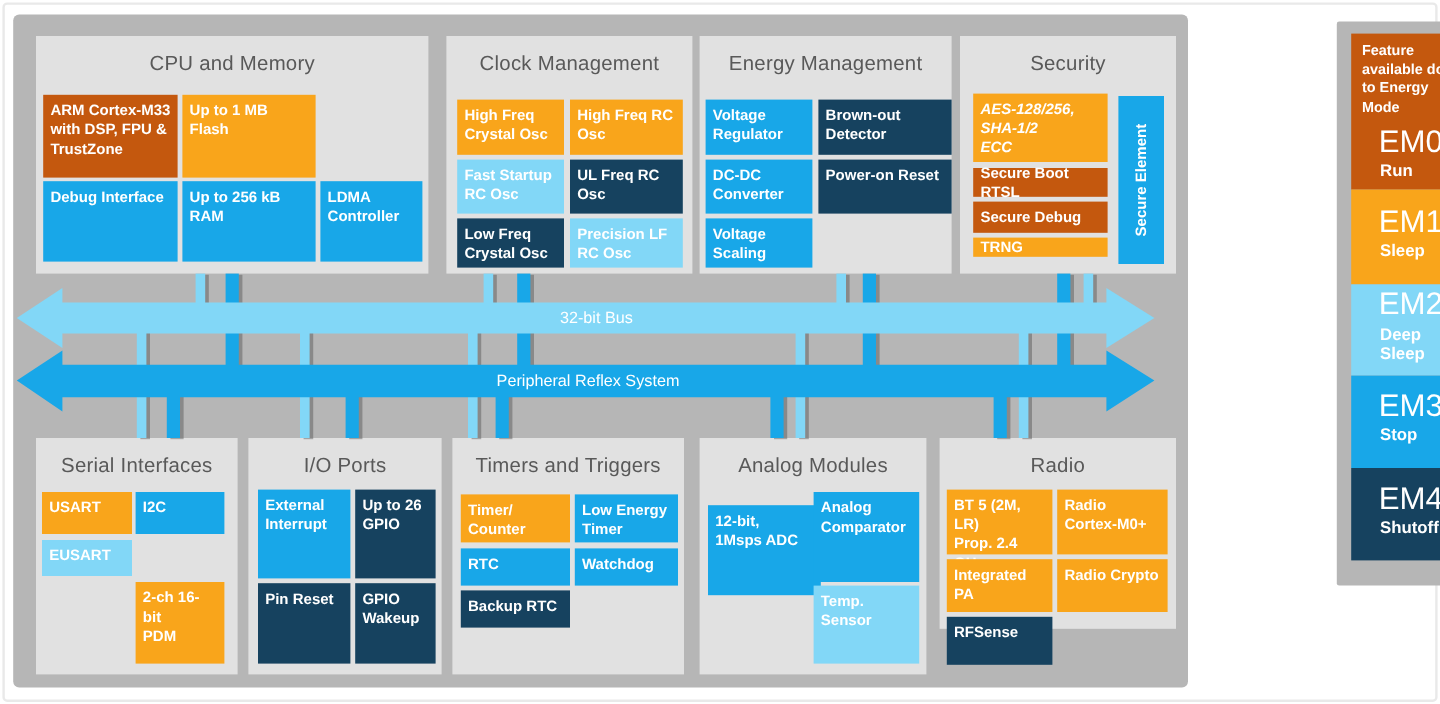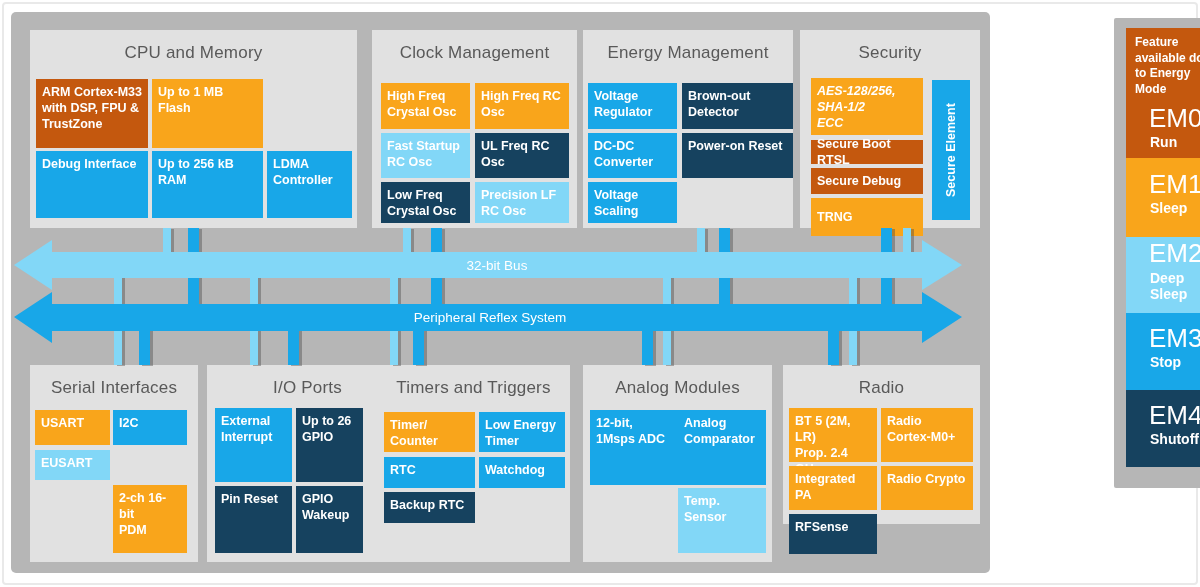--- a/index.html
+++ b/index.html
@@ -24,21 +24,21 @@
   .navy{background:#16425F;}
   .vertical{writing-mode:vertical-rl;transform:rotate(180deg);
             display:flex;align-items:center;justify-content:center;
             text-align:center;padding:4px 0;}
   
   .b-cpu{left:30px;top:30px;width:327px;height:198px;}
   .b-clock{left:372px;top:30px;width:205px;height:198px;}
   .b-energy{left:583px;top:30px;width:210px;height:198px;}
   .b-security{left:800px;top:30px;width:180px;height:198px;}
   .b-serial{left:30px;top:365px;width:168px;height:197px;}
-  .b-io{left:207px;top:365px;width:161px;height:197px;padding-left:40px;}
+  .b-io{left:207px;top:365px;width:161px;height:197px;}
   .b-timers{left:377px;top:365px;width:193px;height:197px;}
   .b-analog{left:583px;top:365px;width:189px;height:197px;}
   .b-radio{left:783px;top:365px;width:197px;height:159px;}
   
   .t-arm{left:6px;top:49px;width:112px;height:69px;}
   .t-flash{left:122px;top:49px;width:111px;height:69px;}
   .t-debug{left:6px;top:121px;width:112px;height:67px;}
   .t-ram{left:122px;top:121px;width:111px;height:67px;}
   .t-ldma{left:237px;top:121px;width:85px;height:67px;}
   
@@ -51,40 +51,40 @@
   
   .t-vreg{left:5px;top:53px;width:89px;height:46px;}
   .t-bod{left:99px;top:53px;width:111px;height:46px;}
   .t-dcdc{left:5px;top:103px;width:89px;height:45px;}
   .t-por{left:99px;top:103px;width:111px;height:45px;}
   .t-vscale{left:5px;top:152px;width:89px;height:41px;}
   
   .t-aes{left:11px;top:48px;width:112px;height:57px;font-style:italic;}
   .t-boot{left:11px;top:110px;width:112px;height:24px;}
   .t-sdebug{left:11px;top:138px;width:112px;height:26px;}
-  .t-trng{left:11px;top:168px;width:112px;height:38px;}
+  .t-trng{left:11px;top:168px;width:112px;height:16px;}
   .t-selement{left:132px;top:50px;width:38px;height:140px;}
   
   .t-usart{left:5px;top:45px;width:75px;height:35px;}
   .t-i2c{left:83px;top:45px;width:74px;height:35px;}
   .t-eusart{left:5px;top:85px;width:75px;height:30px;}
   .t-pdm{left:83px;top:120px;width:74px;height:68px;}
   
   .t-extint{left:8px;top:43px;width:77px;height:74px;}
   .t-gpio{left:89px;top:43px;width:67px;height:74px;}
   .t-pinreset{left:8px;top:121px;width:77px;height:67px;}
   .t-wakeup{left:89px;top:121px;width:67px;height:67px;}
   
   .t-timer{left:7px;top:47px;width:91px;height:40px;}
   .t-letimer{left:102px;top:47px;width:86px;height:40px;}
   .t-rtc{left:7px;top:92px;width:91px;height:31px;}
   .t-watchdog{left:102px;top:92px;width:86px;height:31px;}
   .t-backup{left:7px;top:127px;width:91px;height:31px;}
   
-  .t-adc{left:7px;top:45px;width:94px;height:75px;}
+  .t-adc{left:7px;top:56px;width:94px;height:75px;}
   .t-acmp{left:95px;top:45px;width:88px;height:75px;}
   .t-temp{left:95px;top:123px;width:88px;height:65px;}
   
   .t-bt{left:6px;top:43px;width:88px;height:54px;}
   .t-m0{left:98px;top:43px;width:92px;height:54px;}
   .t-pa{left:6px;top:101px;width:88px;height:44px;}
   .t-crypto{left:98px;top:101px;width:92px;height:44px;}
   .t-rfsense{left:6px;top:149px;width:88px;height:40px;}
   
   .cn{position:absolute;box-shadow:3px 1px 0 rgba(70,70,70,.4);}

